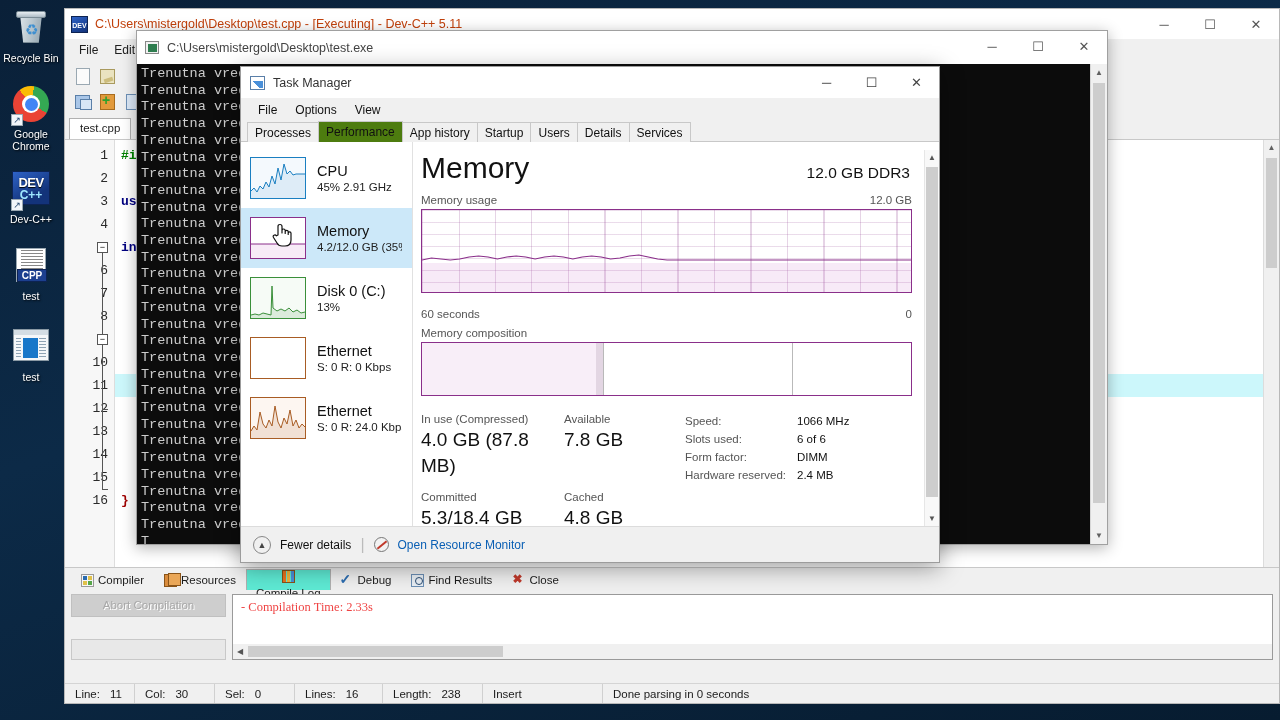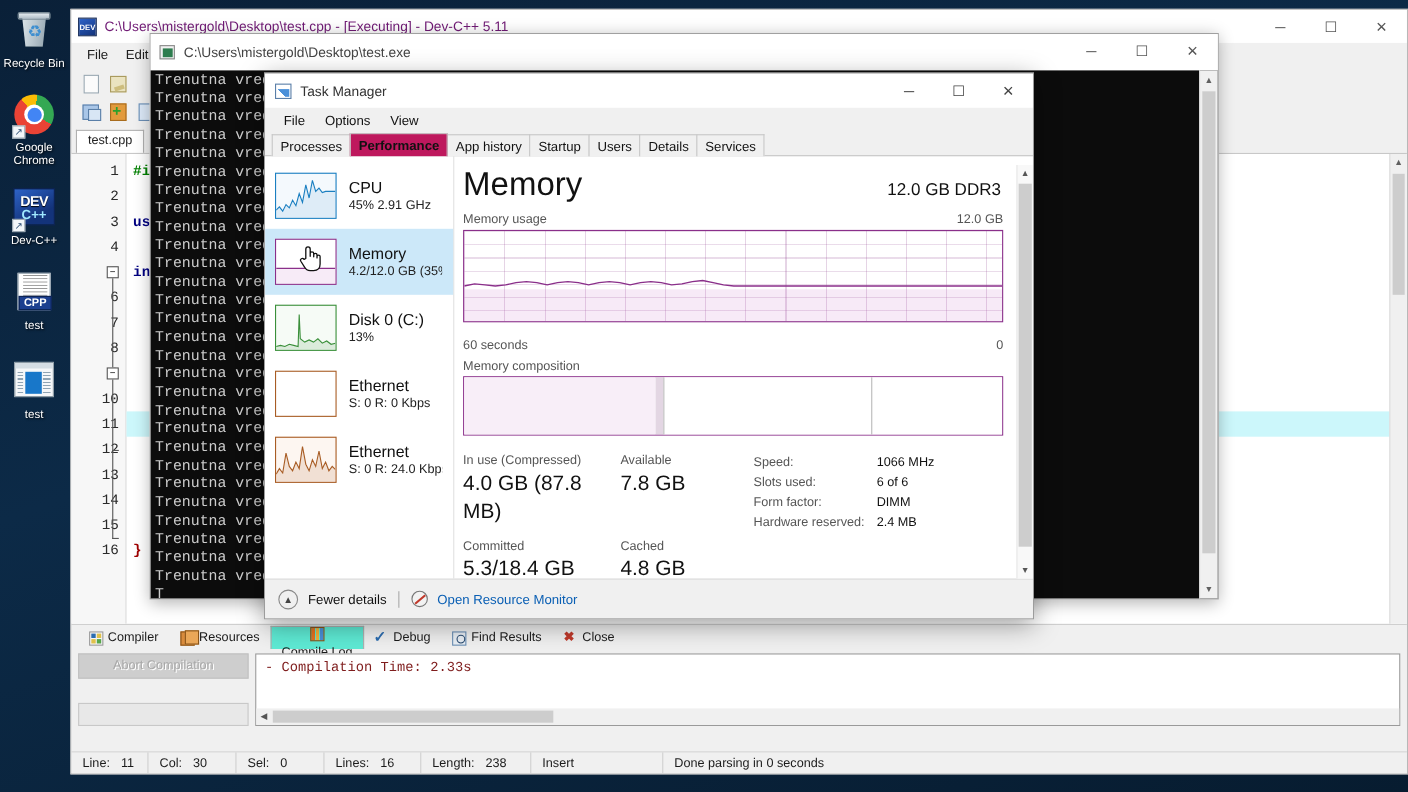--- a/index.html
+++ b/index.html
@@ -106,21 +106,21 @@
   }
   .dev-titlebar {
     height: 30px; background: #fff; display: flex; align-items: center;
     padding-left: 6px; flex: none; position: relative;
   }
   .dev-titlebar .appicon {
     width: 17px; height: 17px; background: linear-gradient(150deg,#2e63c8,#13337a);
     color:#fff; font-size:7px; font-weight:bold; text-align:center; line-height:17px;
     margin-right: 7px; border:1px solid #0d2352;
   }
-  .dev-title { font-size: 12.5px; color: #701a75; }
+  .dev-title { font-size: 12.5px; color: #c2410c; }
   .win-btns { position: absolute; right: 0; top: 0; height: 30px; display: flex; }
   .win-btn {
     width: 46px; height: 30px; display:flex; align-items:center; justify-content:center;
     color:#555; font-size: 13px;
   }
 
   .dev-menubar {
     height: 22px; background:#f0f0f0; display:flex; align-items:center;
     padding-left: 6px; flex: none; font-size: 12px; color:#202020;
   }
@@ -214,21 +214,21 @@
   .log-body { height: 70px; display:flex; padding: 4px 6px 0 6px; gap: 6px; }
   .log-left { width: 155px; display:flex; flex-direction:column; gap:22px; }
   .abort-btn {
     height: 28px; background:#cecece; border:1px solid #c0c0c0;
     color:#a8a8a8; font-size:11.5px; display:flex; align-items:center; justify-content:center;
     text-shadow: 1px 1px 0 #fff;
   }
   .progress-box { height: 26px; background:#e8e8e8; border:1px solid #c8c8c8; }
   .log-right { flex:1; background:#fff; border:1px solid #9a9a9a; position:relative; }
   .log-text {
-    font-family:Liberation Mono, monospace; font-size:12.5px; color:#7f1d1d;
+    font-family:Liberation Serif, serif; font-size:12.5px; color:#ef4444;
     padding: 5px 0 0 8px; white-space:pre;
   }
   .log-hscroll {
     position:absolute; left:0; right:0; bottom:0; height:15px; background:#f0f0f0;
     display:flex; align-items:center;
   }
   .log-hscroll .ha { width:14px; text-align:center; font-size:8px; color:#555; }
   .log-hscroll .hthumb { height:11px; width: 255px; background:#cdcdcd; margin-left:1px; }
 
   .dev-status {
@@ -278,21 +278,21 @@
   .tm-menubar { height:23px; background:#f0f0f0; display:flex; align-items:center; padding-left:8px; font-size:12px; color:#111; flex:none; }
   .tm-menubar span { padding: 2px 9px; }
 
   .tm-tabstrip { height:21px; background:#f0f0f0; display:flex; align-items:flex-end; padding-left:6px; flex:none; position:relative; }
   .tm-tabstrip:after { content:''; position:absolute; left:0; right:0; bottom:0; height:1px; background:#c8c8c8; }
   .tm-tab {
     height:20px; padding: 0 7px; font-size:12px; color:#111;
     display:flex; align-items:center; border:1px solid #c8c8c8; border-bottom:none;
     background:#f0f0f0; margin-right:-1px; position:relative; z-index:1;
   }
-  .tm-tab.active { background:#be185d; height:21px; z-index:2;font-weight:bold; }
+  .tm-tab.active { background:#4d7c0f; height:21px; z-index:2; }
 
   .tm-main { flex:1; display:flex; background:#fff; min-height:0; }
   .tm-sidebar { width:172px; background:#fff; border-right:1px solid #e1e1e1; padding-top:6px; flex:none; }
   .res-item { height:60px; display:flex; align-items:center; padding: 0 10px 0 9px; gap:11px; }
   .res-item.selected { background:#cce8f9; }
   .res-thumb { width:56px; height:42px; border:1px solid #666; flex:none; position:relative; overflow:hidden; background:#fff; }
   .res-text { overflow:hidden; }
   .res-name { font-size:14.5px; color:#111; line-height:18px; white-space:nowrap; }
   .res-sub { font-size:11.5px; color:#222; line-height:15px; white-space:nowrap; }
 

